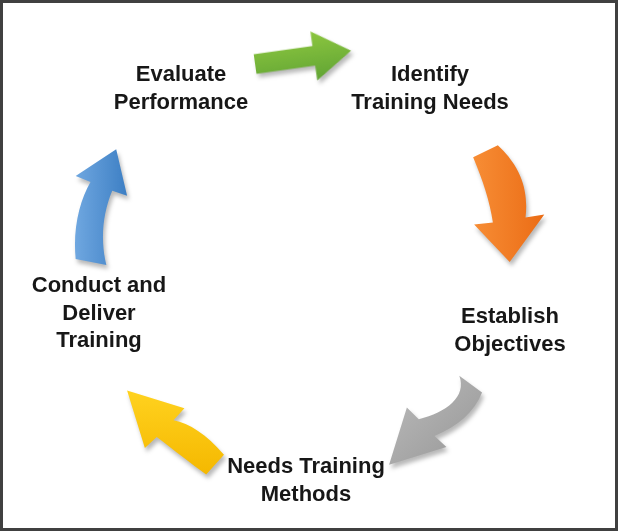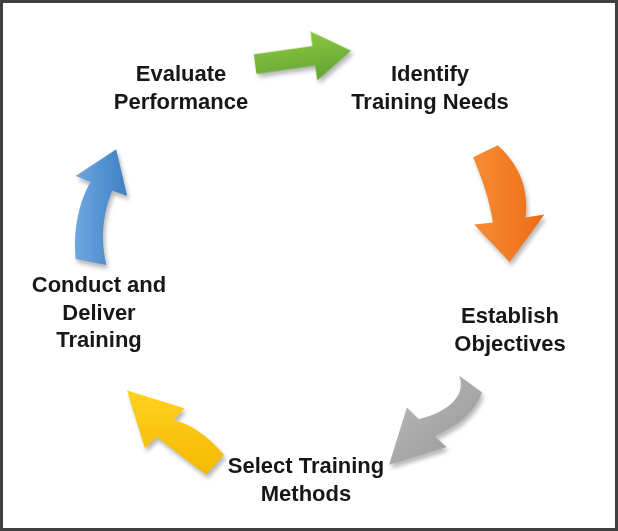--- a/index.html
+++ b/index.html
@@ -109,20 +109,20 @@
 
   <div class="step-label" style="left:178px; top:57px;">Evaluate
 Performance</div>
 
   <div class="step-label" style="left:427px; top:57px;">Identify
 Training Needs</div>
 
   <div class="step-label" style="left:507px; top:299px;">Establish
 Objectives</div>
 
-  <div class="step-label" style="left:303px; top:449px;">Select Training
+  <div class="step-label" style="left:303px; top:449px;">Needs Training
 Methods</div>
 
   <div class="step-label" style="left:96px; top:268px;">Conduct and
 Deliver
 Training</div>
 
 </div>
 
 </body></html>

